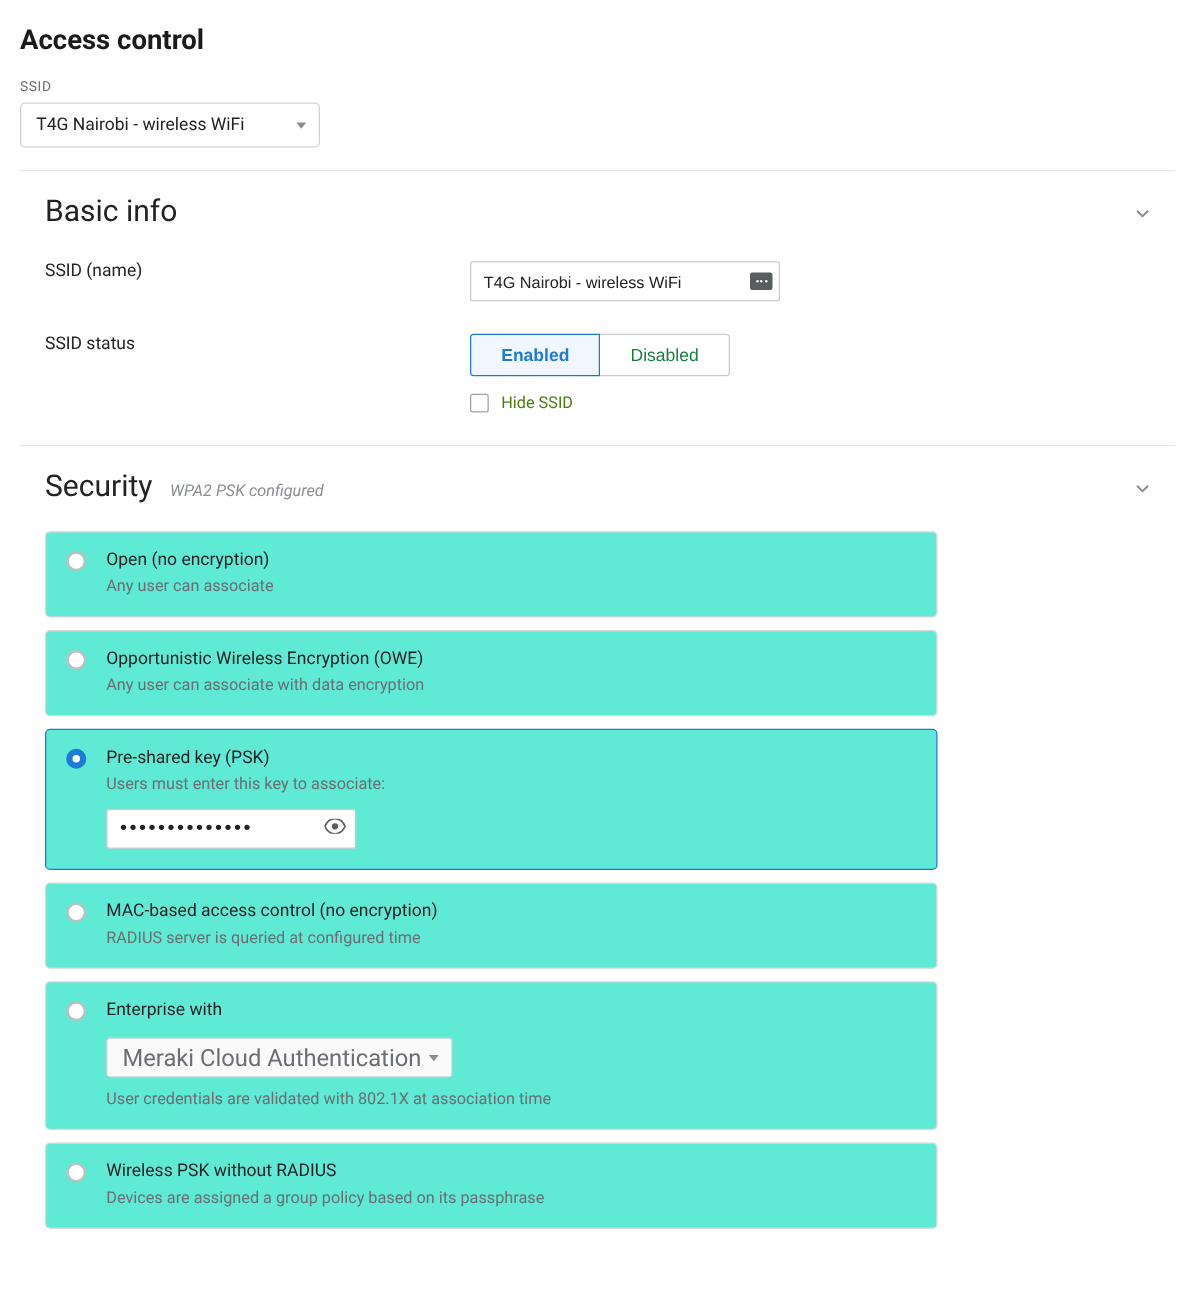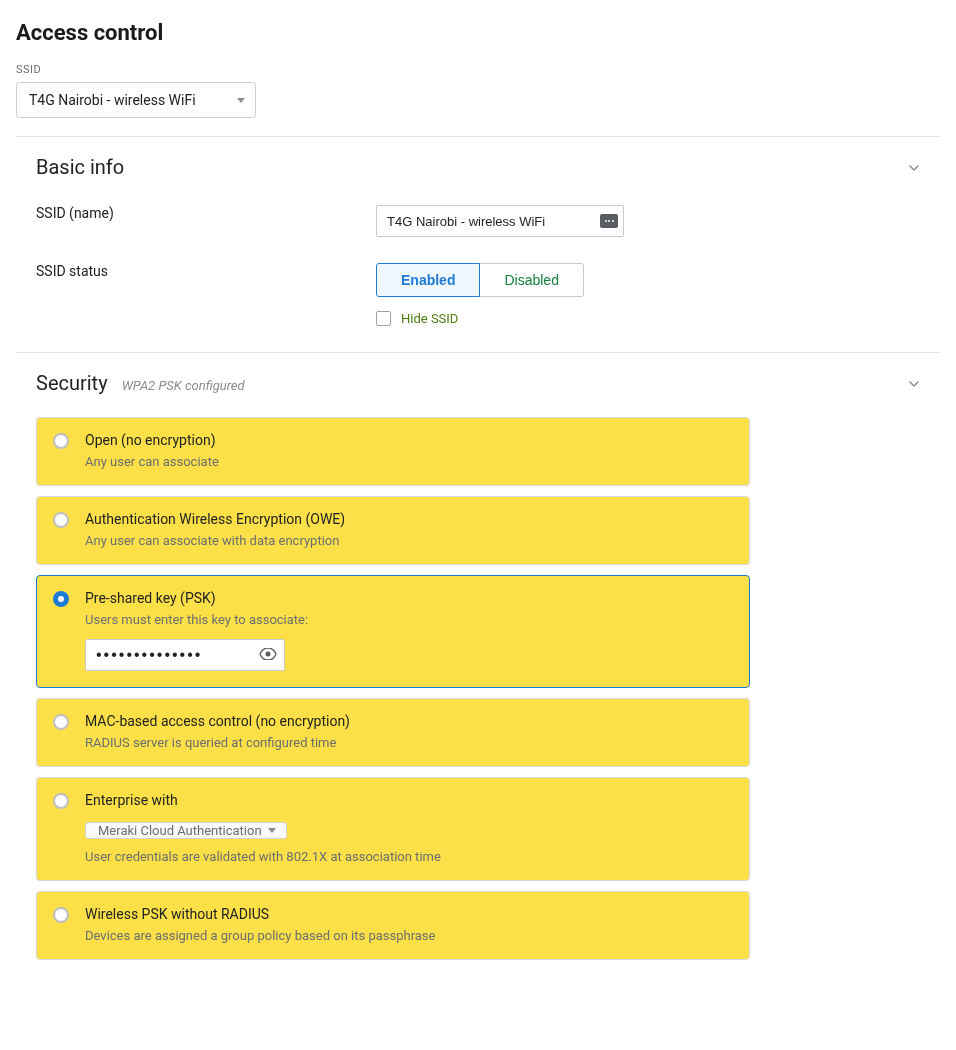--- a/index.html
+++ b/index.html
@@ -57,21 +57,21 @@
     align-items: baseline;
     justify-content: space-between;
     cursor: pointer;
   }
   .section-header-left {
     display: flex;
     align-items: baseline;
     gap: 14px;
   }
   h2.section-title {
-    font-size: 20px;
+    font-size: 24px;
     font-weight: 400;
     margin: 0;
     color: #222325;
   }
   .section-subtitle {
     font-size: 13px;
     font-style: italic;
     color: #8a8d91;
     text-align: center;
   }
@@ -175,21 +175,21 @@
     flex-direction: column;
     gap: 10px;
     max-width: 714px;
   }
   .radio-card {
     border: 1px solid #d6d8db;
     border-radius: 4px;
     padding: 14px 16px 16px 48px;
     position: relative;
     cursor: pointer;
-    background: #fde047;
+    background: #5eead4;
   }
   .radio-card.selected {
     border-color: #1d7bd7;
   }
   .radio-indicator {
     position: absolute;
     left: 16px;
     top: 15px;
     width: 16px; height: 16px;
     border: 2px solid #bdbfc3;
@@ -231,25 +231,25 @@
     right: 8px;
     top: 50%;
     transform: translateY(-50%);
     cursor: pointer;
     color: #595c60;
   }
   .enterprise-dropdown {
     display: inline-flex;
     align-items: center;
     gap: 6px;
-    height: 17px;
+    height: 32px;
     border: 1px solid #d0d3d6;
     border-radius: 3px;
     padding: 0 10px 0 12px;
-    font-size: 13px;
+    font-size: 19px;
     color: #6b6e73;
     background: #fafafa;
     margin: 8px 0 10px 0;
     cursor: pointer;
   }
 </style>
 </head>
 <body>
 
 
@@ -325,21 +325,21 @@
   <div class="radio-cards">
 
     <div class="radio-card">
       <div class="radio-indicator"></div>
       <p class="radio-title">Open (no encryption)</p>
       <p class="radio-desc">Any user can associate</p>
     </div>
 
     <div class="radio-card">
       <div class="radio-indicator"></div>
-      <p class="radio-title">Authentication Wireless Encryption (OWE)</p>
+      <p class="radio-title">Opportunistic Wireless Encryption (OWE)</p>
       <p class="radio-desc">Any user can associate with data encryption</p>
     </div>
 
     <div class="radio-card selected">
       <div class="radio-indicator"></div>
       <p class="radio-title">Pre-shared key (PSK)</p>
       <p class="radio-desc">Users must enter this key to associate:</p>
       <div class="psk-input-wrap">
         <input class="psk-input" type="password" value="••••••••••••••" style="">
         <span class="eye-icon">

